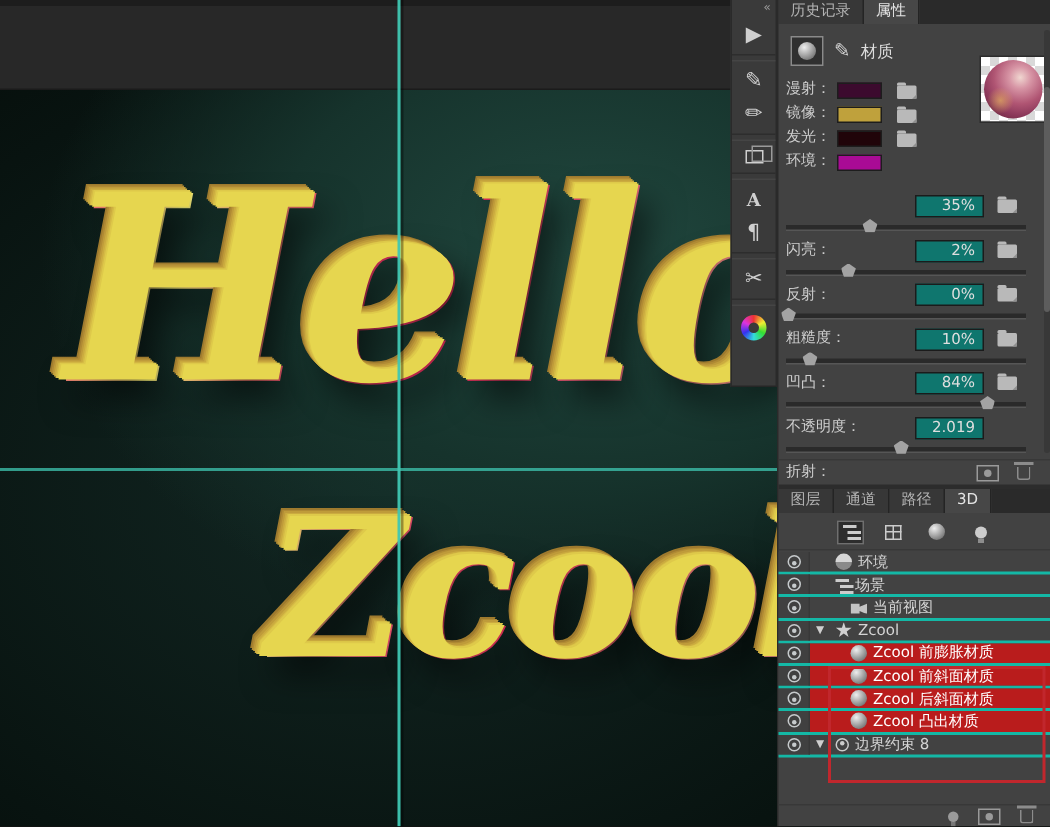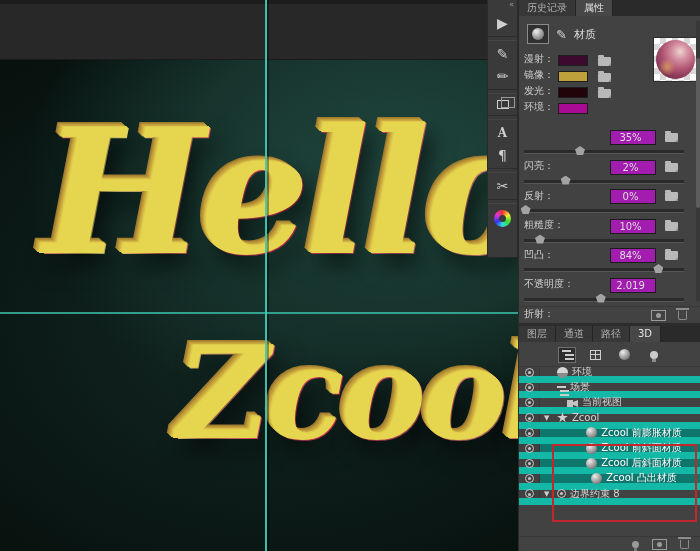--- a/index.html
+++ b/index.html
@@ -67,22 +67,22 @@
     background:conic-gradient(#d9d9d9 0 25%,#fff 0 50%,#d9d9d9 0 75%,#fff 0);background-size:12px 12px;}
   .ball-preview .sphere{position:absolute;left:2px;top:2px;width:39px;height:39px;border-radius:50%;
     background:radial-gradient(circle at 62% 30%,#f0d6d0 0%,#d795a5 20%,#b05573 48%,#8e3a5c 68%,#6b2740 88%,#571f33 100%);}
   .ball-preview .glint{position:absolute;left:4px;top:20px;width:18px;height:18px;border-radius:50%;
     background:radial-gradient(circle,rgba(222,168,96,.75),rgba(222,168,96,0) 70%);}
   .ball-arrow{position:absolute;right:-1px;top:18px;color:#cfcfcf;font-size:7px;}
 
   .sliders{position:absolute;left:5px;top:130px;width:172px;}
   .slider-row{position:relative;height:29.5px;}
   .slider-row .lbl{position:absolute;left:0;top:2px;color:#cecece;margin-top:27px;}
-  .slider-row .val{position:absolute;right:40px;top:0;width:46px;height:15px;background:#a21caf;
-    border:1px solid #1b1b1b;color:#dedede;text-align:center;padding:1px 5px 0 0;}
+  .slider-row .val{position:absolute;right:40px;top:0;width:46px;height:15px;background:#0f766e;
+    border:1px solid #1b1b1b;color:#dedede;text-align:right;padding:1px 5px 0 0;}
   .slider-row .folder{position:absolute;right:18px;top:3px;margin:0;}
   .slider-row .track{position:absolute;left:0;right:12px;top:20px;height:3px;background:#2a2a2a;box-shadow:0 1px 0 #565656;}
   .slider-row .thumb{position:absolute;top:-4px;width:10px;height:9px;background:#a3a3a3;
     clip-path:polygon(50% 0,100% 38%,80% 100%,20% 100%,0 38%);}
   .no-folder .folder{visibility:hidden;}
 
   .props-bottom{position:absolute;left:0;top:306px;width:182px;height:17px;border-top:1px solid #383838;
     display:flex;align-items:center;justify-content:flex-end;gap:12px;padding-right:14px;}
   .mini-box{width:15px;height:11px;border:1px solid #9a9a9a;display:flex;align-items:center;justify-content:center;}
   .mini-box .dot{width:5px;height:5px;border-radius:50%;background:#9a9a9a;}
@@ -102,27 +102,27 @@
   .ic-hier{width:9px;height:2px;background:#ccc;box-shadow:3px 4px 0 #ccc,3px 8px 0 #ccc;margin-bottom:8px;}
   .ic-grid{width:11px;height:10px;background:
       linear-gradient(#ccc,#ccc) 0 0/11px 1px,linear-gradient(#ccc,#ccc) 0 100%/11px 1px,
       linear-gradient(#ccc,#ccc) 0 0/1px 10px,linear-gradient(#ccc,#ccc) 100% 0/1px 10px,
       linear-gradient(#ccc,#ccc) 5px 0/1px 10px,linear-gradient(#ccc,#ccc) 0 4px/11px 1px;background-repeat:no-repeat;}
   .ic-sphere{width:11px;height:11px;border-radius:50%;background:radial-gradient(circle at 35% 30%,#eee,#999 55%,#555);}
   .ic-bulb{position:relative;width:8px;height:8px;border-radius:50%;background:#ccc;}
   .ic-bulb::after{content:"";position:absolute;left:2px;top:8px;width:4px;height:3px;background:#8d8d8d;}
 
   .tree{position:absolute;left:0;top:42px;width:182px;}
-  .trow{display:flex;height:15.2px;align-items:stretch;border-bottom:7px solid #14b8a6;}
+  .trow{display:flex;height:15.2px;align-items:stretch;border-bottom:2px solid #14b8a6;}
   .eye-cell{width:21px;background:#404040;border-right:1px solid #383838;display:flex;align-items:center;justify-content:center;}
   .eye{width:9px;height:9px;border:1px solid #c6cacc;border-radius:50%;position:relative;}
   .eye::after{content:"";position:absolute;left:2.5px;top:2.5px;width:3px;height:3px;border-radius:50%;background:#c6cacc;}
   .trow .content{flex:1;display:flex;align-items:center;padding-left:8px;gap:4px;color:#d4d4d4;}
   .trow.ind-1 .content{padding-left:18px;}
-  .trow.selected .content{background:#0f766e;color:#fff;justify-content:center;}
+  .trow.selected .content{background:#b91c1c;color:#fff;}
   .twirl{width:9px;margin-left:-4px;font-size:7px;color:#cfcfcf;}
   .row-icon{width:11px;height:11px;flex:0 0 auto;display:inline-block;}
   .ic-environment{border-radius:50%;background:linear-gradient(#d6d6d6 50%,#8a8a8a 50%);}
   .ic-scene{width:9px;height:2px;background:#ccc;box-shadow:3px 4px 0 #ccc,3px 8px 0 #ccc;align-self:flex-start;margin-top:3px;}
   .ic-camera{height:7px;margin-top:2px;background:#c4c4c4;
     clip-path:polygon(0 0,55% 0,55% 30%,100% 0,100% 100%,55% 70%,55% 100%,0 100%);}
   .ic-mesh{background:#d0d0d0;clip-path:polygon(50% 0,61% 35%,98% 35%,68% 57%,79% 91%,50% 70%,21% 91%,32% 57%,2% 35%,39% 35%);}
   .ic-material{border-radius:50%;background:radial-gradient(circle at 35% 30%,#eee,#999 55%,#555);}
   .ic-constraint{width:9px;height:9px;border:1.5px solid #ccc;border-radius:50%;position:relative;}
   .ic-constraint::after{content:"";position:absolute;left:1.5px;top:1.5px;width:3px;height:3px;border-radius:50%;background:#ccc;}

